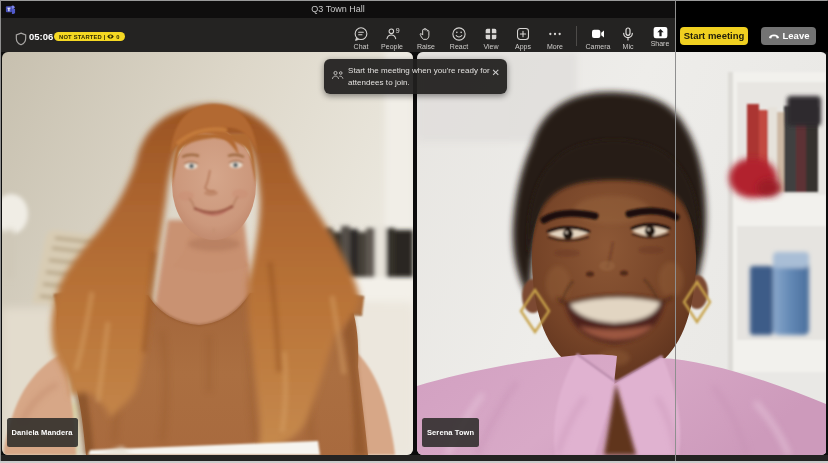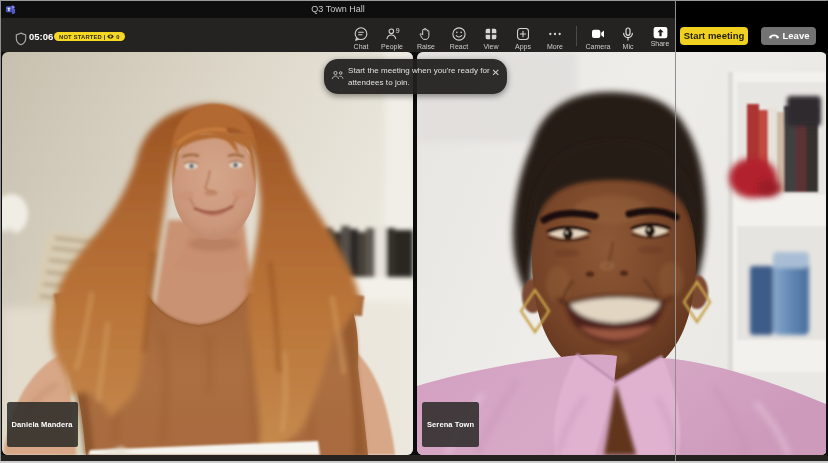--- a/index.html
+++ b/index.html
@@ -19,25 +19,25 @@
   #shield{position:absolute;left:14px;top:13.5px;}
   #time{position:absolute;left:29px;top:13px;color:#fff;font-size:9.5px;font-weight:bold;letter-spacing:0;}
   #pill{position:absolute;left:54px;top:13.5px;height:9.5px;background:#f5d823;border-radius:5px;color:#322b00;font-size:5.8px;font-weight:bold;line-height:10px;padding:0 5px;letter-spacing:.2px;}
   #sep{position:absolute;left:576px;top:8px;width:1px;height:20px;background:#4d4b49;}
   #btn-start{position:absolute;left:680px;top:9px;width:68px;height:18px;background:#f0d020;border-radius:4px;color:#24210a;font-size:9.5px;font-weight:bold;text-align:center;line-height:18px;}
   #btn-leave{position:absolute;left:761px;top:9px;width:55px;height:18px;background:#737373;border-radius:4px;color:#fff;font-size:9.5px;font-weight:bold;text-align:center;line-height:18px;}
   #stage{position:absolute;left:0;top:52px;width:828px;height:404px;background:#0c0c0c;}
   .tile{position:absolute;top:0;height:403px;border-radius:6px;overflow:hidden;}
   #t1{left:1.5px;width:411px;}
   #t2{left:417px;width:409.5px;}
-  .namelab{position:absolute;background:rgba(44,42,40,.87);color:#fff;font-size:7.5px;font-weight:bold;height:13.5px;line-height:13.5px;padding:16px 5px;border-radius:2.5px;letter-spacing:.1px;}
+  .namelab{position:absolute;background:rgba(44,42,40,.87);color:#fff;font-size:7.5px;font-weight:bold;height:13.5px;line-height:13.5px;padding:8px 5px;border-radius:2.5px;letter-spacing:.1px;}
   #lab1{left:5px;bottom:8px;}
   #lab2{left:5px;bottom:8px;}
   #bottombar{position:absolute;left:0;top:455px;width:828px;height:6px;background:#242322;}
-  #toast{position:absolute;left:324px;top:59px;width:183px;height:35px;background:rgba(33,32,31,.94);border-radius:14px;box-shadow:0 2px 6px rgba(0,0,0,.45);color:#e2e0de;}
+  #toast{position:absolute;left:324px;top:59px;width:183px;height:35px;background:rgba(33,32,31,.94);border-radius:6px;box-shadow:0 2px 6px rgba(0,0,0,.45);color:#e2e0de;}
   #toast .txt{position:absolute;left:24px;top:5.5px;font-size:8px;line-height:12px;letter-spacing:.05px;}
   #toast .pic{position:absolute;left:7px;top:10px;}
   #toast .cls{position:absolute;right:7px;top:8px;font-size:10px;color:#d0d0d0;}
 </style>
 </head>
 <body>
 <div id="win">
   <div id="titlebar">
     <svg id="tlogo" viewBox="0 0 24 24">
       <circle cx="17" cy="7" r="4" fill="#7b83eb"></circle>

